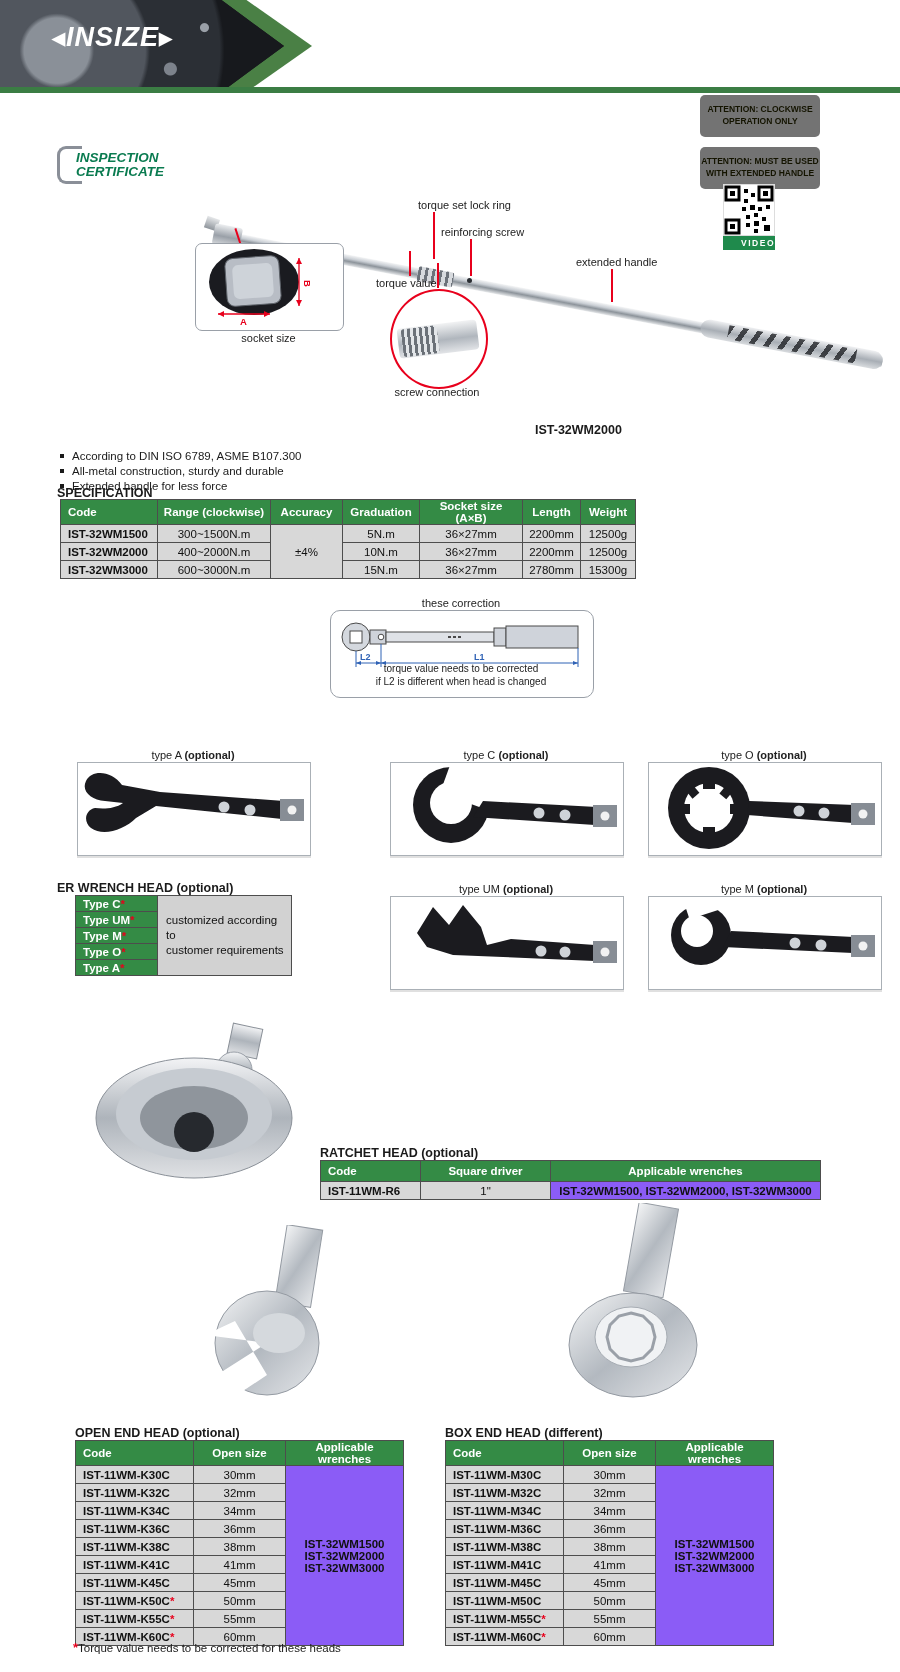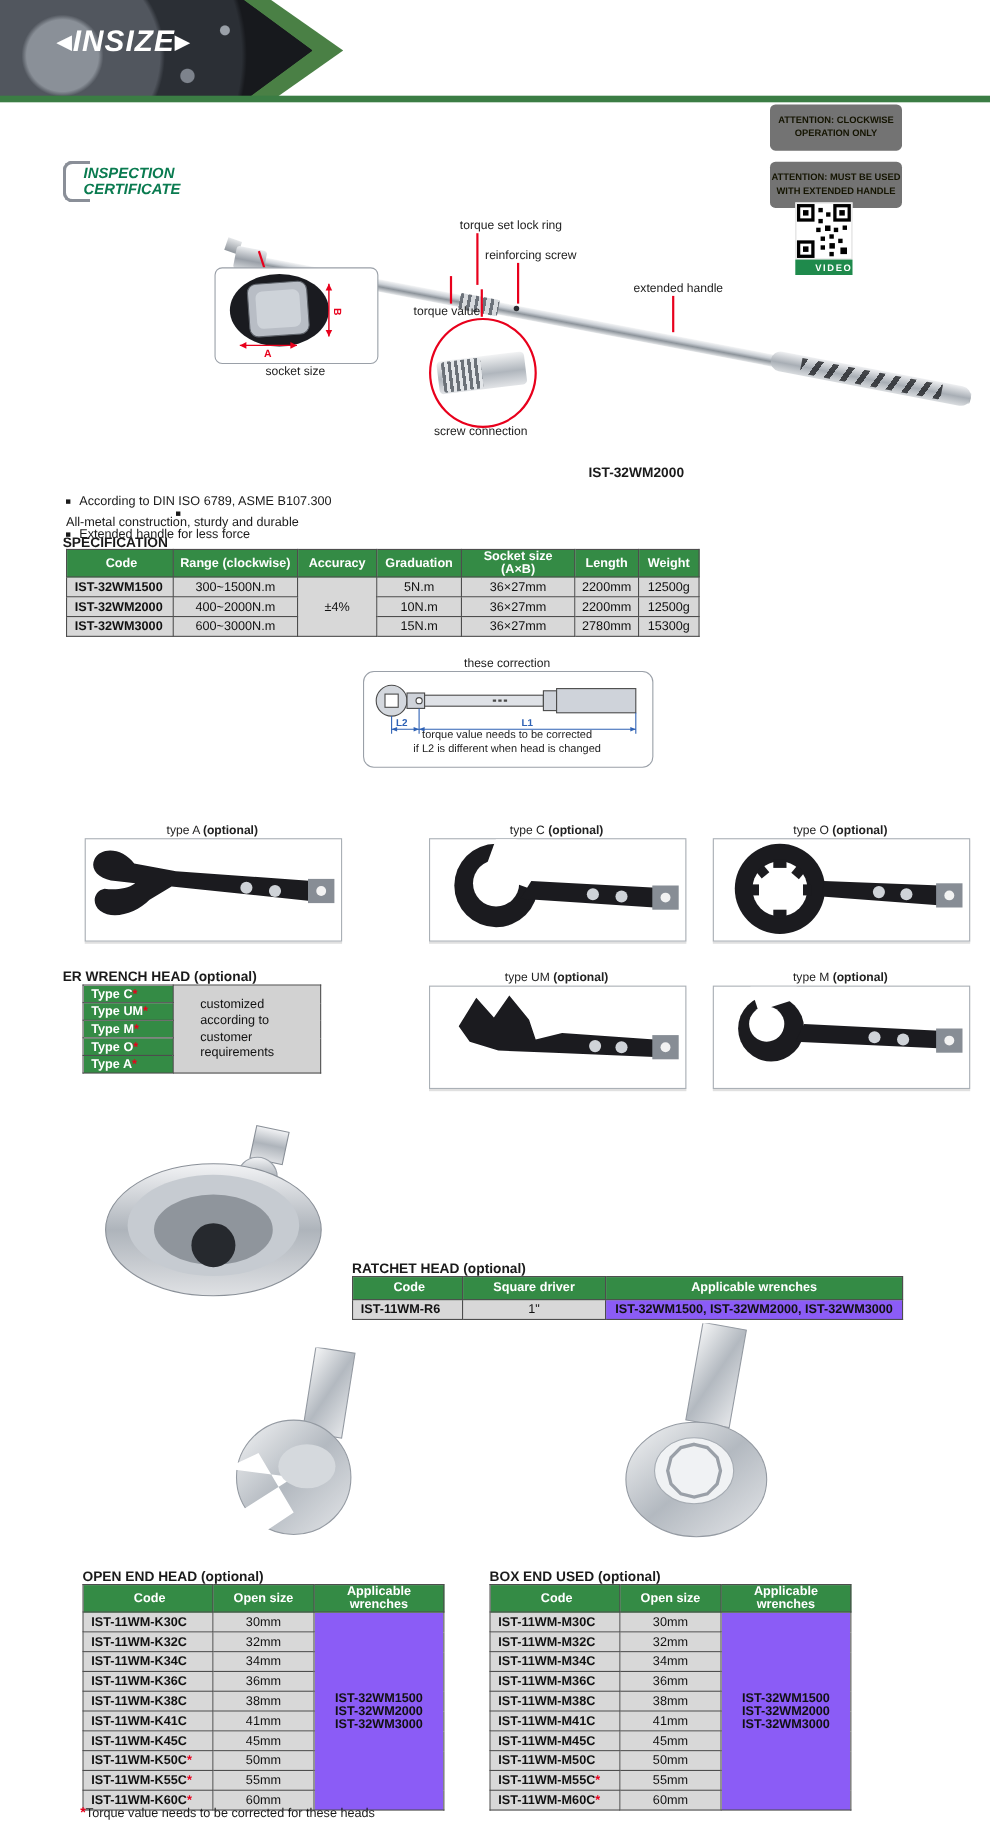--- a/index.html
+++ b/index.html
@@ -72,21 +72,21 @@
 
   
   .feat{display:flex;align-items:center;font-size:11.5px;}
   .bullet{width:4px;height:4px;background:#1a1a1a;margin-right:8px;flex:none;}
 
   
   .sec-h{font-size:12.5px;font-weight:bold;}
   table.t{border-collapse:collapse;table-layout:fixed;font-size:11.5px;color:#111;}
   table.t th{background:#348b45;color:#fff;font-weight:bold;border:1px solid #4d4d4d;
              height:20px;padding:0 4px;text-align:center;}
-  table.t th.left{text-align:center;padding-left:7px;}
+  table.t th.left{text-align:left;padding-left:7px;}
   table.t td{background:#d8d8d8;border:1px solid #4d4d4d;text-align:center;height:17px;
              padding:0 4px;overflow:hidden;}
   table.t td.code{text-align:left;font-weight:bold;padding-left:7px;}
   table.t td.applic{font-weight:bold;background:#8b5cf6;text-align:center;}
   .star{color:#e8001c;font-weight:bold;}
 
   
   .tc-panel{left:330px;top:610px;width:262px;height:86px;border:1.5px solid #9aa0a8;border-radius:10px;}
   .tc-title{left:330px;top:597px;width:262px;text-align:center;font-size:11px;color:#222;}
   .tc-note{left:334px;top:663px;width:254px;text-align:center;font-size:10px;color:#222;line-height:1.25;}
@@ -201,21 +201,21 @@
     <div class="screw-cyl"></div>
   </div>
   <div class="abs callout" style="left:387px;top:386px;width:100px;text-align:center;">screw connection</div>
 
   <div class="abs model" style="left:535px;top:423px;">IST-32WM2000</div>
 
   <div class="abs feat" style="left:60px;top:450px;">
       <span class="bullet"></span>
       <span>According to DIN ISO 6789, ASME B107.300</span>
     </div>
-  <div class="abs feat" style="left:60px;top:465px;flex-direction:column;">
+  <div class="abs feat" style="left:60px;top:465px;">
       <span class="bullet"></span>
       <span>All-metal construction, sturdy and durable</span>
     </div>
   <div class="abs feat" style="left:60px;top:480px;">
       <span class="bullet"></span>
       <span>Extended handle for less force</span>
     </div>
 
   <div class="abs sec-h" style="left:57px;top:486px;">SPECIFICATION</div>
   <table class="t abs" style="left:60px;top:499px;width:575px;">
@@ -342,21 +342,21 @@
 
   <div class="abs sec-h" style="left:57px;top:881px;">ER WRENCH HEAD (optional)</div>
   <table class="t abs" style="left:75px;top:895px;width:216px;">
     <colgroup>
         <col style="width:82px">
         <col style="width:134px">
       </colgroup>
     <tbody id="er-body">
         <tr>
           <td style="background: rgb(52, 139, 69); color: rgb(255, 255, 255); font-weight: bold; text-align: left; padding-left: 7px; height: 15px; border: 1px solid rgb(77, 77, 77);"><span>Type C</span><span class="star">*</span></td>
-          <td class="er-note" rowspan="5" style="background: rgb(210, 210, 210); text-align: left; padding-left: 24px; border: 1px solid rgb(77, 77, 77);">
+          <td class="er-note" rowspan="5" style="background: rgb(210, 210, 210); text-align: left; padding-left: 8px; border: 1px solid rgb(77, 77, 77);">
             <div>customized according to</div>
             <div>customer requirements</div>
           </td>
         </tr>
         <tr>
           <td style="background: rgb(52, 139, 69); color: rgb(255, 255, 255); font-weight: bold; text-align: left; padding-left: 7px; height: 15px; border: 1px solid rgb(77, 77, 77);"><span>Type UM</span><span class="star">*</span></td>
         </tr>
         <tr>
           <td style="background: rgb(52, 139, 69); color: rgb(255, 255, 255); font-weight: bold; text-align: left; padding-left: 7px; height: 15px; border: 1px solid rgb(77, 77, 77);"><span>Type M</span><span class="star">*</span></td>
         </tr>
@@ -515,21 +515,21 @@
           <td class="code"><span>IST-11WM-K55C</span><span class="star">*</span></td>
           <td>55mm</td>
         </tr>
         <tr>
           <td class="code"><span>IST-11WM-K60C</span><span class="star">*</span></td>
           <td>60mm</td>
         </tr>
       </tbody>
   </table>
 
-  <div class="abs sec-h" style="left:445px;top:1426px;">BOX END USED (optional)</div>
+  <div class="abs sec-h" style="left:445px;top:1426px;">BOX END HEAD (different)</div>
   <table class="t abs" style="left:445px;top:1440px;width:328px;">
     <colgroup>
         <col style="width:118px">
         <col style="width:92px">
         <col style="width:118px">
       </colgroup>
     <thead>
         <tr id="box-head">
           <th class="left">Code</th>
           <th>Open size</th>

